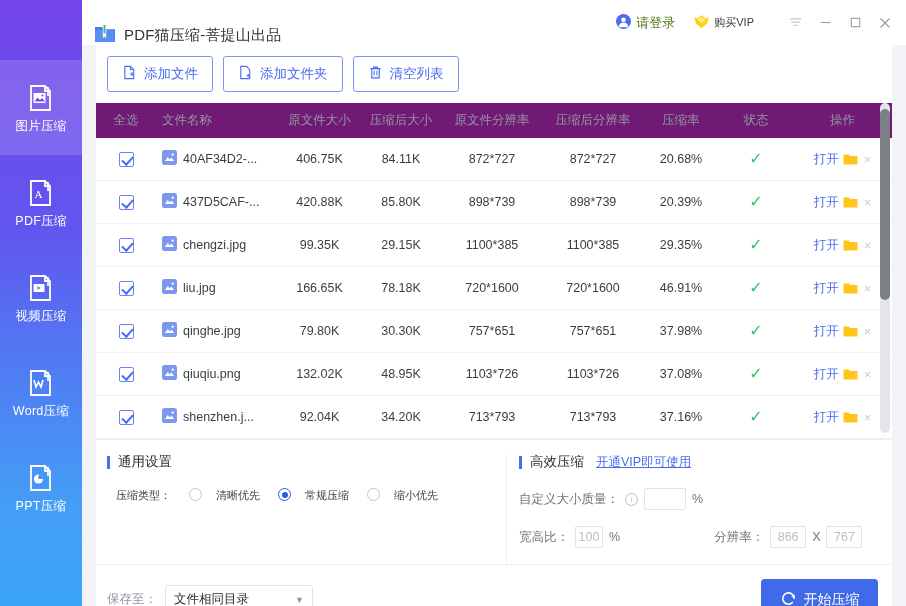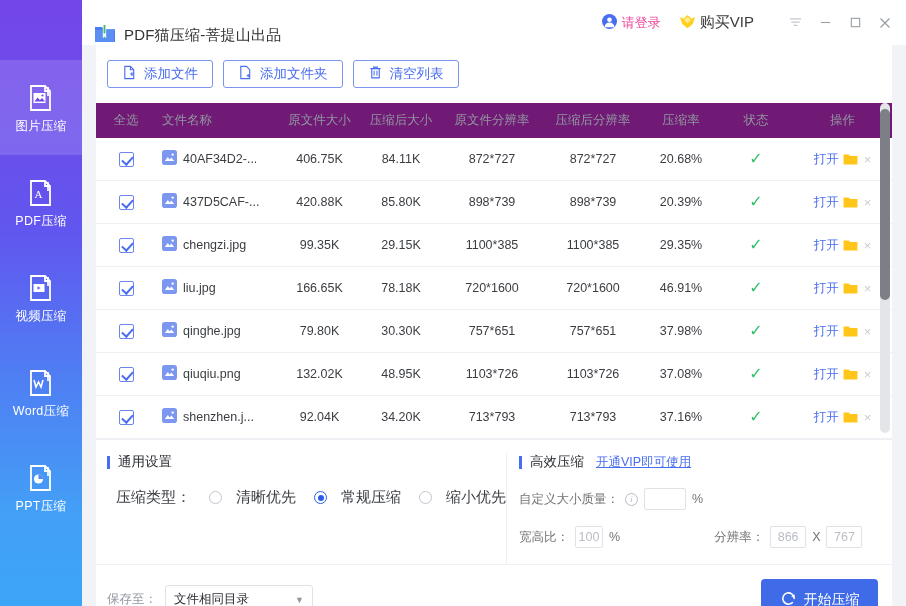--- a/index.html
+++ b/index.html
@@ -52,26 +52,26 @@
     flex: 0 0 45px;
     position: relative;
   }
   .app-icon { width: 22px; height: 22px; margin-right: 8px; flex: 0 0 22px; }
   .app-title {
     font-size: 15px; color: #333333; letter-spacing: 0.2px;
   }
   .tb-right { margin-left: auto; display: flex; align-items: center; height: 100%; }
   .tb-account {
     display: flex; align-items: center; gap: 5px;
-    color: #ec4899; font-size: 13px; cursor: pointer;
+    color: #4d7c0f; font-size: 13px; cursor: pointer;
     margin-right: 18px;
   }
   .tb-vip {
     display: flex; align-items: center; gap: 4px;
-    color: #3b3b3b; font-size: 15px; cursor: pointer;
+    color: #3b3b3b; font-size: 11px; cursor: pointer;
     margin-right: 26px;
   }
   .win-btn {
     width: 30px; height: 45px;
     display: flex; align-items: center; justify-content: center;
     cursor: pointer; color: #9aa0a8;
   }
   .win-btn:last-child { margin-right: 6px; }
 
   
@@ -87,21 +87,21 @@
     left: 14px; top: 0px; right: 14px; bottom: 0px;
     background: #ffffff;
     display: flex; flex-direction: column;
   }
   .toolbar {
     height: 58px; display: flex; align-items: center;
     padding-left: 11px; gap: 10px;
     flex: 0 0 58px;
   }
   .tb-button {
-    height: 28px;
+    height: 36px;
     border: 1px solid #7b96ef;
     border-radius: 3px;
     background: #ffffff;
     color: #4a6cf0;
     font-size: 13.5px;
     display: inline-flex; align-items: center; gap: 7px;
     padding: 0 14px;
     cursor: pointer;
     font-family: "Liberation Sans", sans-serif;
   }
@@ -180,22 +180,22 @@
     font-size: 13.5px; color: #2b2e33; margin-bottom: 17px;
   }
   .sec-title .bar {
     width: 3px; height: 13px; background: #4a6cf0; display:inline-block;
   }
   .vip-link {
     color:#4a6cf0; font-size:12.5px; text-decoration: underline; cursor:pointer;
     margin-left: 4px;
   }
   .row-opt {
-    display:flex; align-items:center; gap: 8px;
-    font-size: 15px; color:#3a3d42;
+    display:flex; gap: 8px;
+    font-size: 11px; color:#3a3d42;
     padding-left: 9px;
   }
   .radio {
     width: 13px; height: 13px; border-radius:50%;
     border: 1px solid #c2c6cd; background:#fff;
     display:inline-block; position:relative; cursor:pointer;
     margin: 0 6px 0 10px; flex:0 0 13px;
   }
   .radio.on { border-color:#2a5ce8; }
   .radio.on::after {

